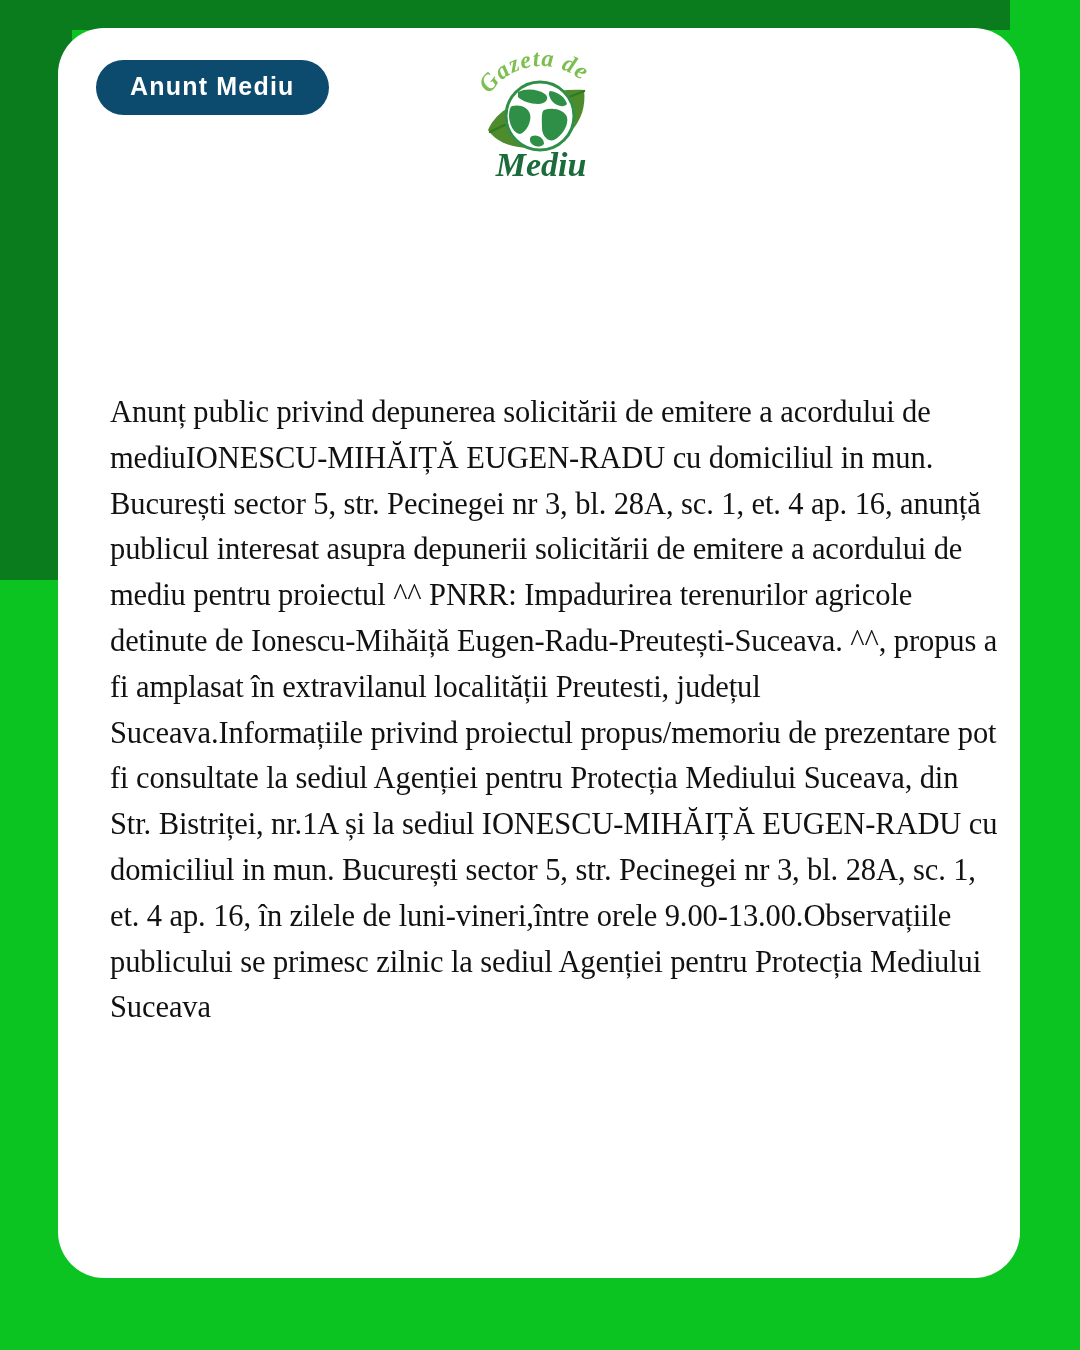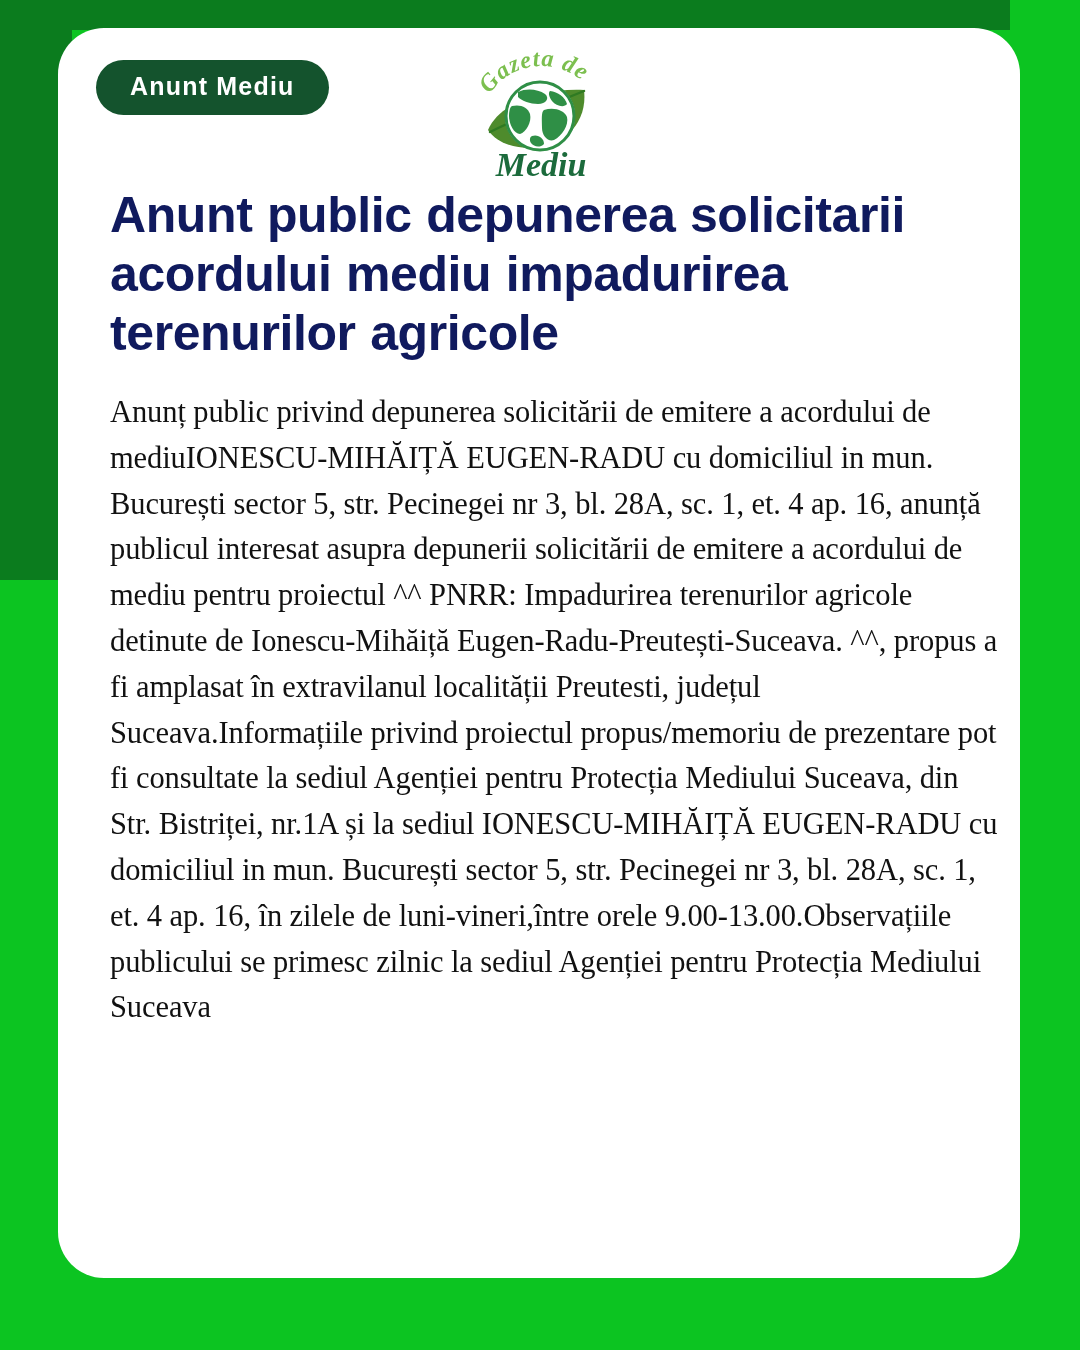--- a/index.html
+++ b/index.html
@@ -68,21 +68,21 @@
     left: 0;
     top: 0;
     width: 100%;
     height: 150px;
   }
 
   #badge {
     position: absolute;
     left: 38px;
     top: 32px;
-    background: #14532d;
+    background: #0c4a6e;
     color: #FFFFFF;
     font-size: 25px;
     font-weight: 700;
     letter-spacing: 1.2px;
     padding: 14px 34px 16px 34px;
     border-radius: 30px;
     line-height: 1;
     white-space: nowrap;
     font-family: "Liberation Sans", sans-serif;
   }
@@ -167,17 +167,16 @@
 
         <text font-family="'Liberation Serif', serif" font-size="24" font-style="italic" font-weight="700" fill="#7CBF4F" letter-spacing="1">
           <textPath href="#arcTop" startOffset="12%">Gazeta de</textPath>
         </text>
 
         <text x="75" y="132" text-anchor="middle" font-family="'Liberation Serif', serif" font-size="34" font-style="italic" font-weight="700" fill="#1C6B3C">Mediu</text>
       </svg>
     </div>
   </div>
 
-  <h1 id="title">Anunt public depunerea solicitarii acordului mediu impadurirea terenurilor agricole</h1>
 
   <p id="body-text">Anunț public privind depunerea solicitării de emitere a acordului de mediuIONESCU-MIHĂIȚĂ EUGEN-RADU cu domiciliul in mun. București sector 5, str. Pecinegei nr 3, bl. 28A, sc. 1, et. 4 ap. 16, anunță publicul interesat asupra depunerii solicitării de emitere a acordului de mediu pentru proiectul ^^ PNRR: Impadurirea terenurilor agricole detinute de Ionescu-Mihăiță Eugen-Radu-Preutești-Suceava. ^^, propus a fi amplasat în extravilanul localității Preutesti, județul Suceava.Informațiile privind proiectul propus/memoriu de prezentare pot fi consultate la sediul Agenției pentru Protecția Mediului Suceava, din Str. Bistriței, nr.1A și la sediul IONESCU-MIHĂIȚĂ EUGEN-RADU cu domiciliul in mun. București sector 5, str. Pecinegei nr 3, bl. 28A, sc. 1, et. 4 ap. 16, în zilele de luni-vineri,între orele 9.00-13.00.Observațiile publicului se primesc zilnic la sediul Agenției pentru Protecția Mediului Suceava</p>
 
 </div>
 
 </body></html>

